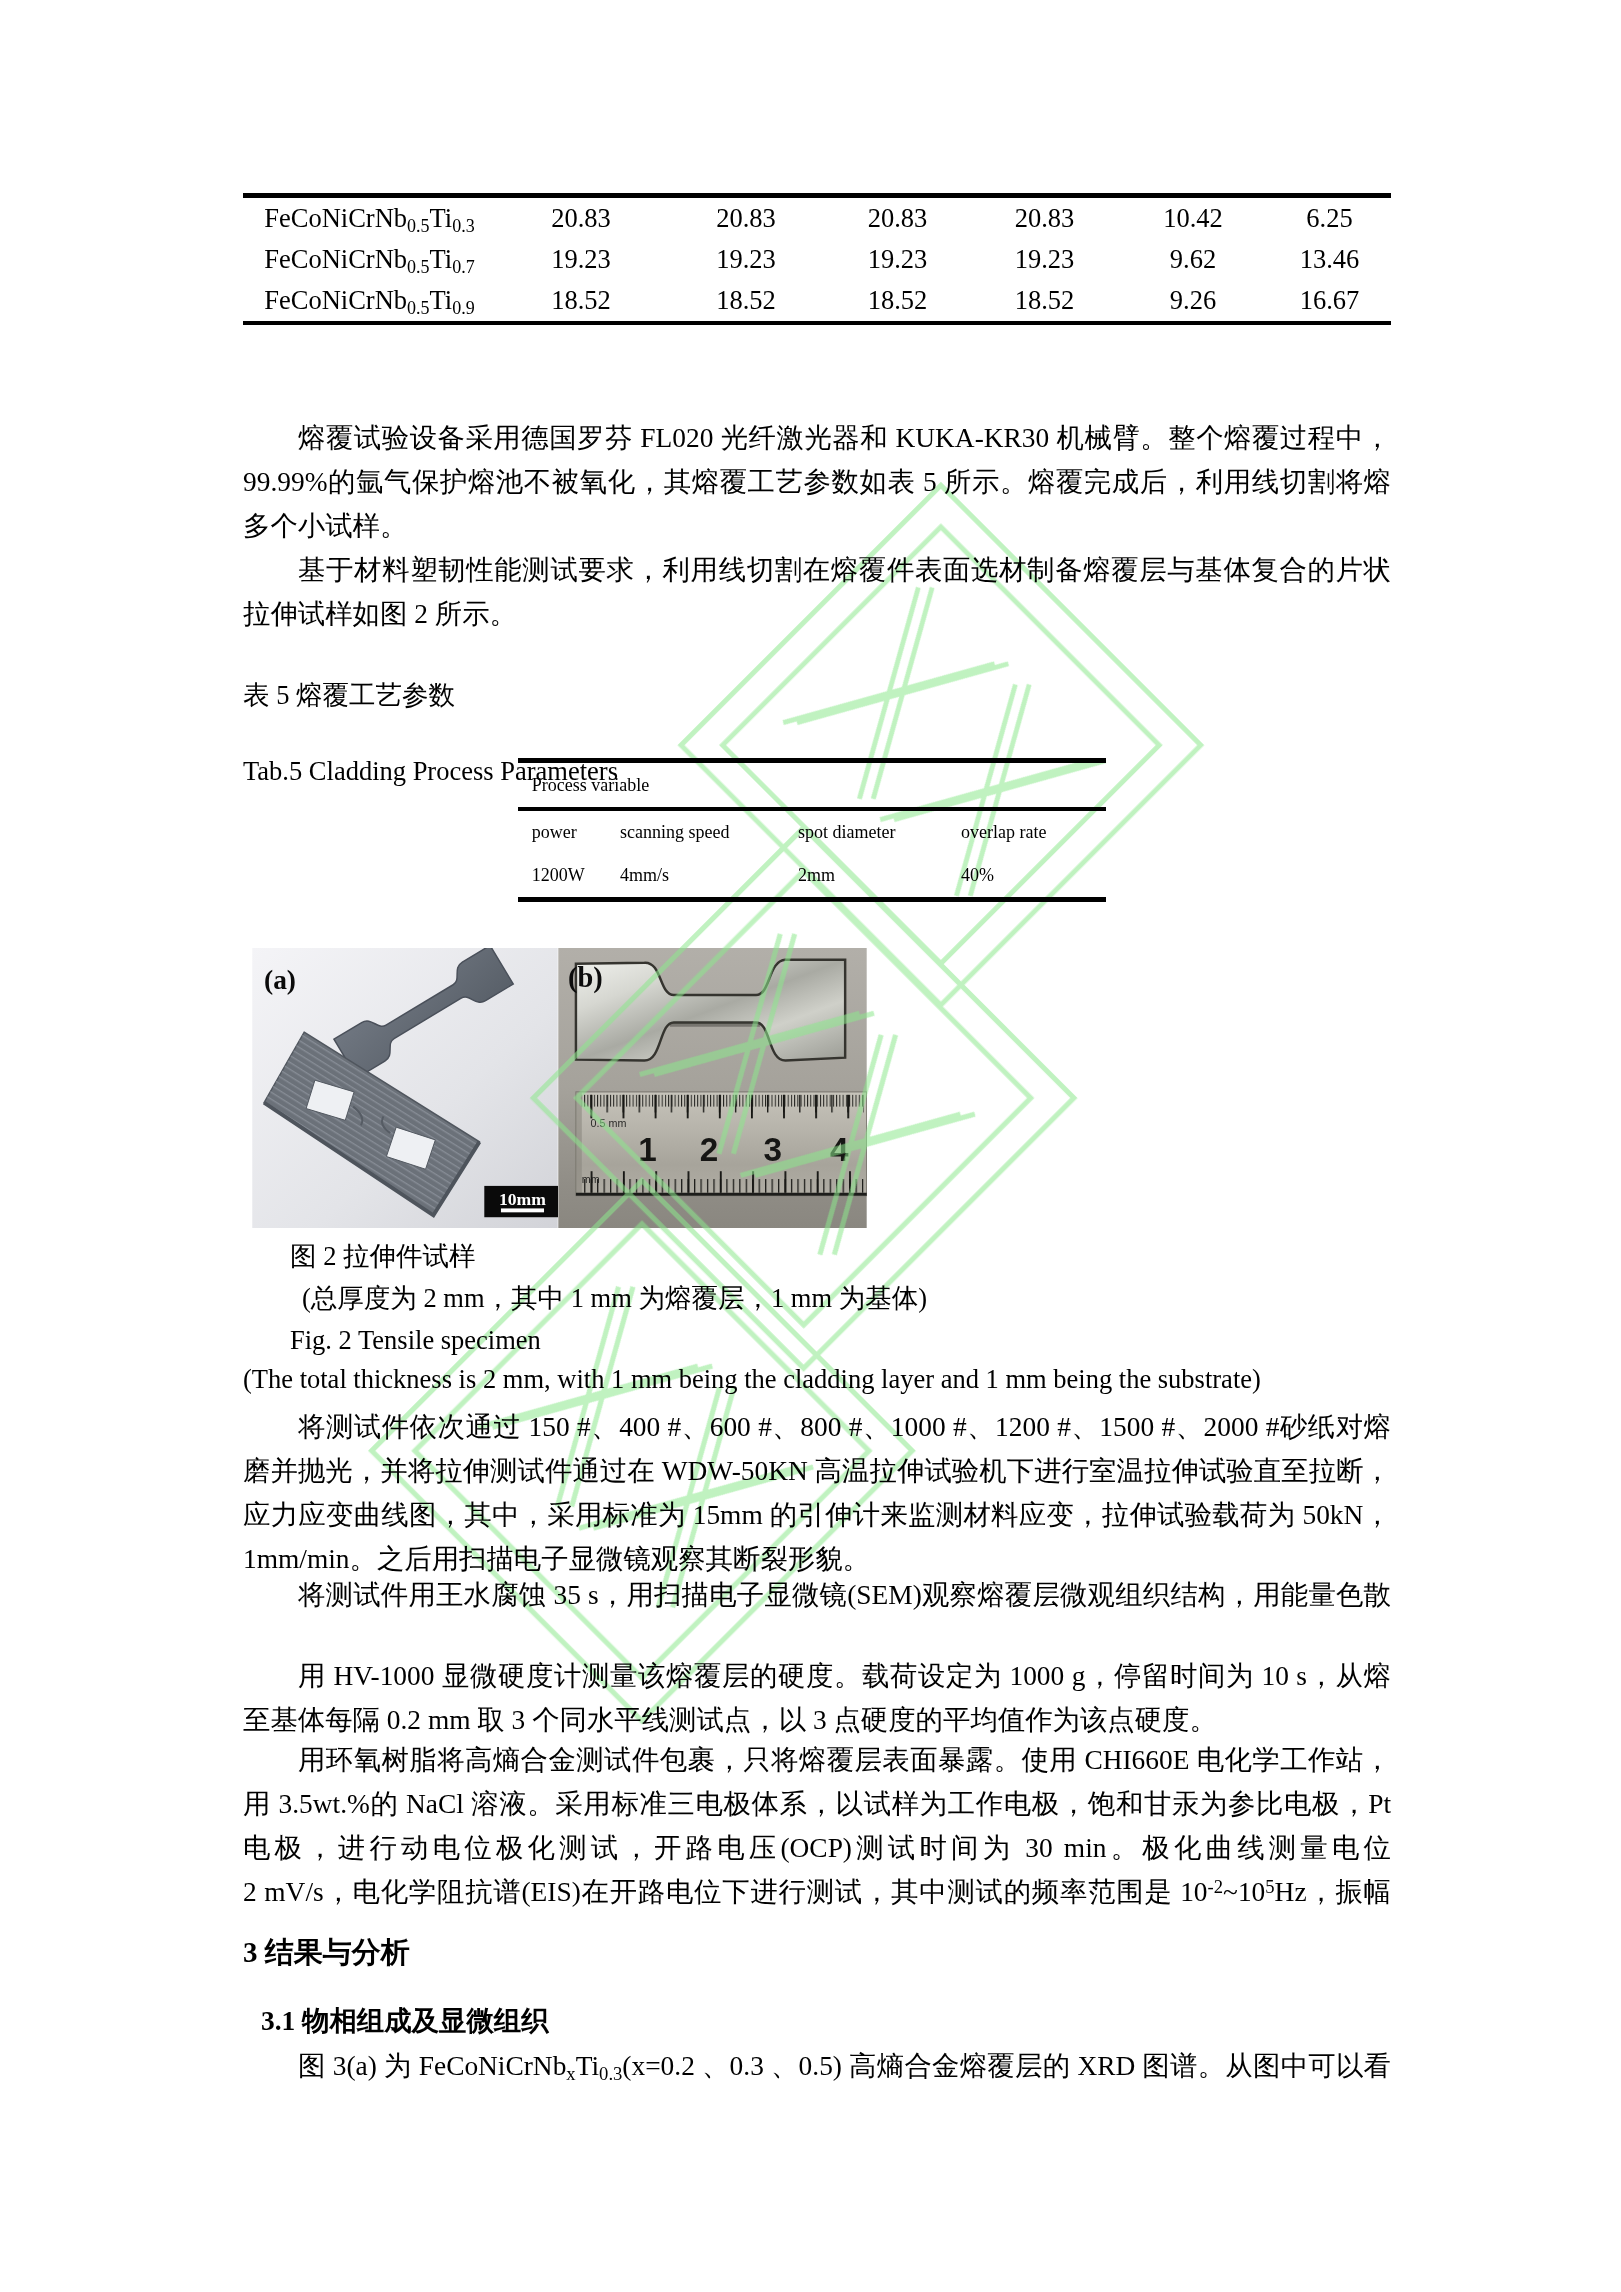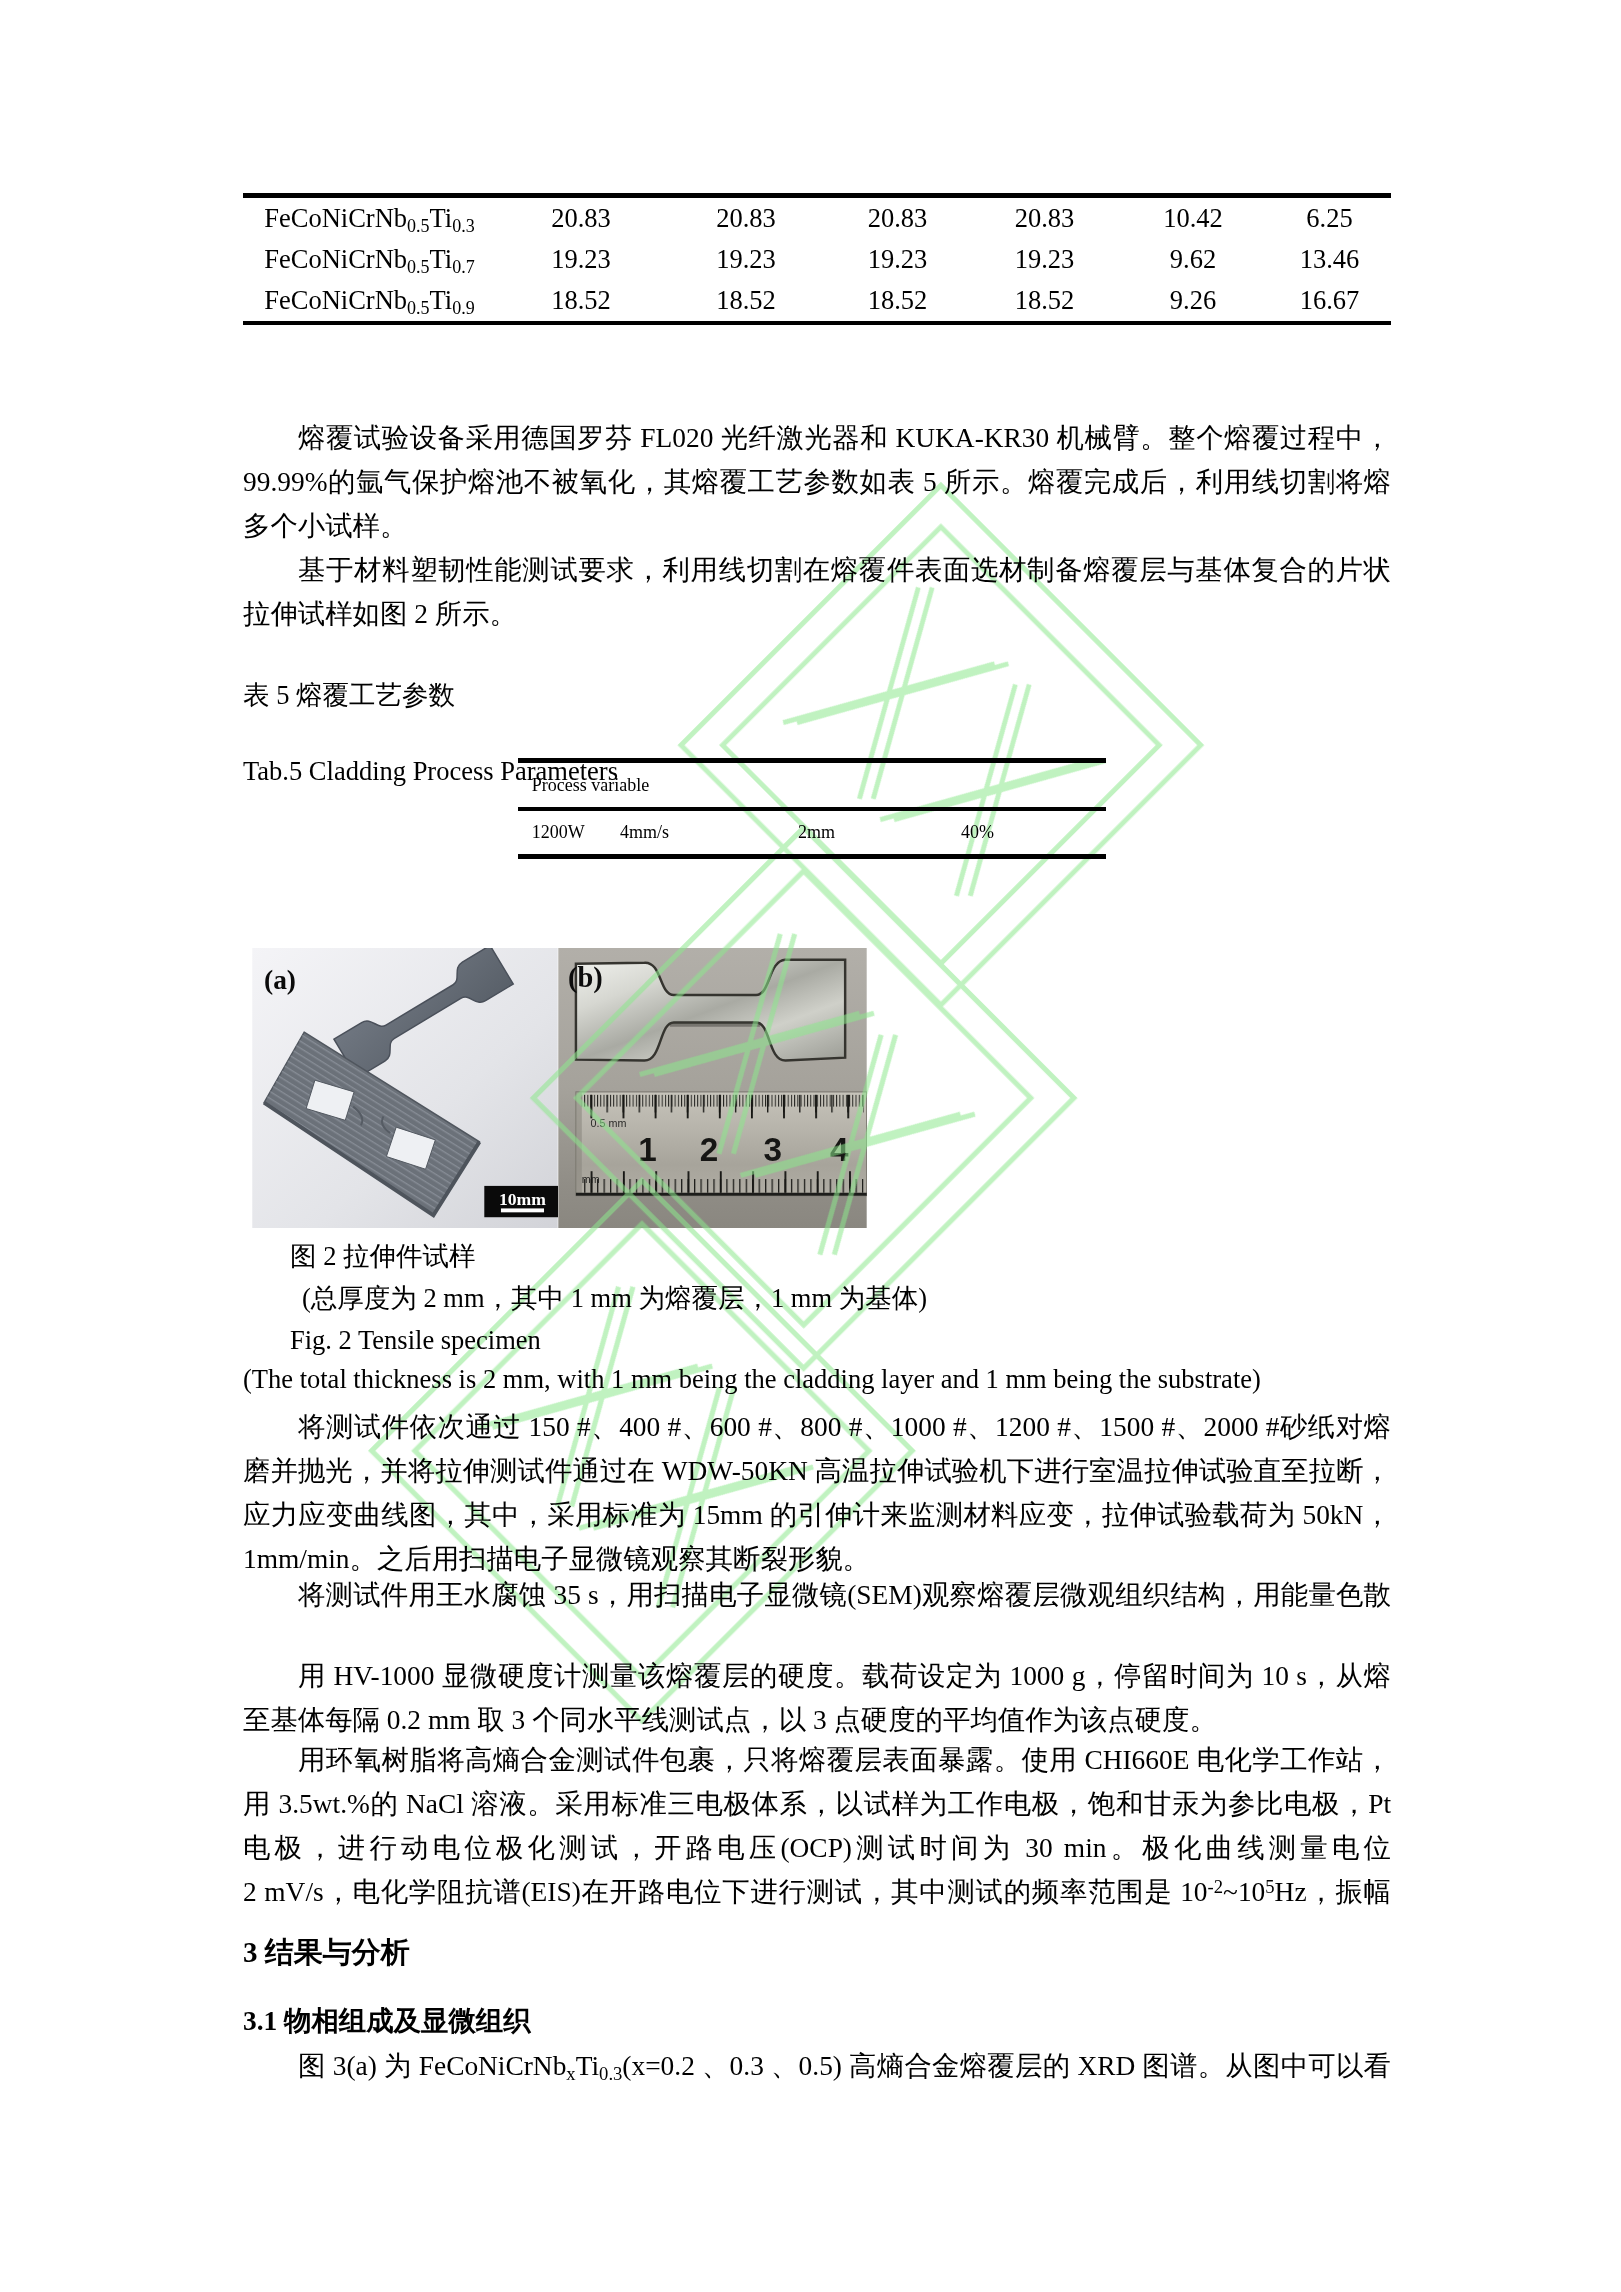--- a/index.html
+++ b/index.html
@@ -22,21 +22,21 @@
   .t5{width:588px;font-size:18px;}
   .t5 .rule{height:4.9px;background:#000;}
   .t5 .rule.thin{height:3.9px;}
   .t5 .grp{height:44px;line-height:44px;padding-left:13.7px;}
   .t5 .row{display:flex;height:43px;line-height:43px;}
   .t5 .c0{width:102px;padding-left:13.7px;box-sizing:border-box;}
   .t5 .c1{width:178px;}
   .t5 .c2{width:163px;}
   .t5 .c3{width:145px;}
   .h3{font-size:29px;font-weight:bold;height:45px;line-height:45px;white-space:nowrap;}
-  .h31{font-size:27.4px;font-weight:bold;height:43px;line-height:43px;white-space:nowrap;}
+  .h31{font-size:27.4px;font-weight:bold;height:43px;line-height:43px;white-space:nowrap;margin-left:18px;}
   .figwrap{font-size:0;z-index:1;}
   .wm{z-index:2;pointer-events:none;}
 </style>
 </head>
 <body>
 
 <div class="page">
 
   <div class="abs txt" style="left:243px;top:193px;">
     <table class="t1">
@@ -92,20 +92,26 @@
     <div class="line last">拉伸试样如图 2 所示。</div>
   </div>
 
   <div class="abs txt cap" style="left:243px;top:674px;">表 5  熔覆工艺参数</div>
   <div class="abs txt cap" style="left:243px;top:750px;">Tab.5 Cladding Process Parameters</div>
 
   <div class="abs txt t5" style="left:518px;top:758px;">
     <div class="rule"></div>
     <div class="grp">Process variable</div>
     <div class="rule thin"></div>
+    <div class="row">
+      <div class="c0">power</div>
+      <div class="c1">scanning speed</div>
+      <div class="c2">spot diameter</div>
+      <div class="c3">overlap rate</div>
+    </div>
     <div class="row">
       <div class="c0">1200W</div>
       <div class="c1">4mm/s</div>
       <div class="c2">2mm</div>
       <div class="c3">40%</div>
     </div>
     <div class="rule"></div>
   </div>
 
   <div class="abs figwrap" style="left:252px;top:948px;">

